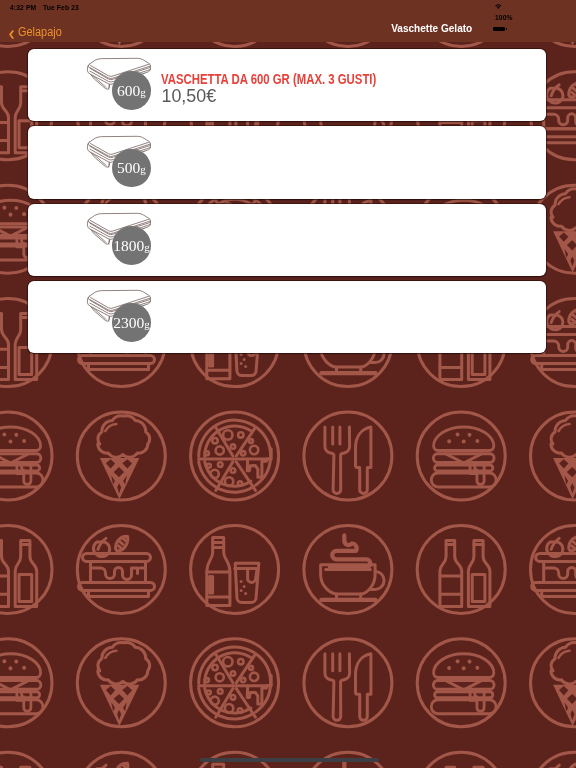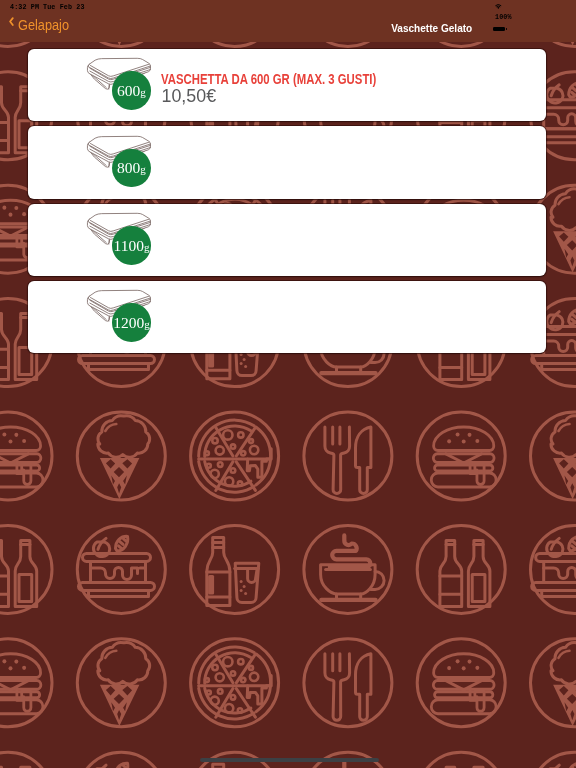--- a/index.html
+++ b/index.html
@@ -21,34 +21,33 @@
   
   #navbar {
     position:absolute; left:0; top:0; width:576px; height:42px;
     background:#6e3222;
     z-index:30;
   }
   #statusbar {
     position:absolute; left:0; top:0; width:504px; height:20px;
     z-index:32; color:#000; font-size:7.3px; font-weight:bold;
     letter-spacing:0.02em;
-    font-family:Liberation Mono, monospace;
   }
   #sb-time { position:absolute; left:10.2px; top:3.3px; transform:scaleX(0.92); transform-origin:left top; }
   #sb-date { position:absolute; left:42.8px; top:3.3px; transform:scaleX(0.92); transform-origin:left top; }
   #sb-right { position:absolute; left:495px; top:3.0px; display:flex; align-items:flex-start; gap:3.3px;flex-direction:column; }
   #sb-pct { font-size:7.3px; font-weight:bold; display:block; transform:scaleX(0.92); transform-origin:left top; width:19.2px; line-height:9px; }
   .wifi { width:6.6px; height:5.1px; display:block; margin-top:1.3px; }
   .batt { width:12.4px; height:4.2px; background:#000; border-radius:1.3px; position:relative; margin-top:1.6px; margin-left:-2.0px; }
   .batt:after { content:""; position:absolute; right:-1.9px; top:1.0px; width:1.2px; height:2.2px; background:#000; border-radius:0 0.8px 0.8px 0; }
 
   #backbtn {
     position:absolute; left:9.2px; top:17.3px; height:22px;
-    display:flex; align-items:flex-start; gap:4.6px; z-index:33;
-    color:#f0922b; font-size:14px;
+    display:flex; align-items:flex-end; gap:4.6px; z-index:33;
+    color:#f0922b; font-size:12px;
   }
   #backbtn span { display:block; margin-top:-0.2px; transform:scaleX(0.91); transform-origin:left center; }
   #backbtn svg { display:block; }
   #navtitle {
     position:absolute; left:0; top:17.2px; width:476px; height:22px;
     display:flex; align-items:center; justify-content:flex-end; z-index:31;
     color:#fff; font-size:11.1px; font-weight:bold;
   }
   #navtitle span { display:block; transform:scaleX(0.906); margin-left:3.5px; }
 
@@ -57,21 +56,21 @@
     position:absolute; left:28px; width:518px; height:72.5px;
     background:#fff; border-radius:6px; z-index:10;
     box-shadow:0 0 0 1.1px rgba(40,10,8,0.55), 0 1px 2px rgba(0,0,0,0.35);
   }
   .thumb { position:absolute; left:58px; top:0px; width:74px; height:72.5px; }
   .tub { position:absolute; left:0px; top:8.5px; width:65px; height:34px; overflow:visible; }
   .t  { fill:#fff; stroke:#7d6c68; stroke-width:0.85; stroke-linejoin:round; stroke-linecap:round; }
   .tn { fill:none; stroke:#7d6c68; stroke-width:0.85; stroke-linejoin:round; stroke-linecap:round; }
   .badge {
     position:absolute; left:26.2px; top:22.5px; width:38.6px; height:38.6px;
-    border-radius:50%; background:#15803d; color:#fff;
+    border-radius:50%; background:#737373; color:#fff;
     font-family:"Liberation Serif", serif;
     text-decoration:underline;
   }
   .badge .bl {
     position:absolute; left:0; top:0; width:38.6px; height:38.6px;
     display:flex; align-items:center; justify-content:center;
   }
   .bg-num { font-size:15.5px; line-height:15.5px; }
   .bg-unit { font-size:11px; line-height:15.5px; align-self:flex-end; padding-bottom:9.5px; }
   .txt { position:absolute; left:132.5px; top:24px; }
@@ -474,60 +473,60 @@
  <path class="tn" d="M4.6 16.5 L19.2 29.5"></path>
  <path class="tn" d="M21.8 31.2 L22.4 24.6 L27.0 21.7"></path>
  <path class="t" d="M2.57 6.0 Q0.6 7.2 0.45 9.5 L0.45 12.6 Q0.5 14.8 2.9 15.9 L21.5 25.8 Q23.6 26.9 26.3 25.8 L61.3 13.8 Q63.3 13.0 63.4 11.0 L63.4 8.0 Q63.5 6.2 61.6 5.1 L55.6 1.5 Q53.6 0.3 50.2 0.3 L14.6 0.65 Q11.0 0.7 8.5 2.0 Z"></path>
  <path class="tn" d="M2.57 6.0 Q1.0 7.1 1.1 8.6 L21.3 19.9 Q23.6 21.1 26.3 20.0 L63.4 8.0"></path>
  <path class="tn" d="M3.48 7.51 L21.6 17.8 Q23.7 18.9 26.2 17.9 L62.0 6.2"></path>
  <path class="tn" d="M2.87 10.24 L21.5 21.1 Q23.7 22.2 26.3 21.2 L63.4 9.4"></path>
  <path class="tn" d="M2.87 13.1 L21.5 23.4 Q23.7 24.5 26.3 23.5 L63.4 11.5"></path>
 </svg>
     <div class="badge">
         <span class="bl">
-          <span class="bg-num">800</span>
+          <span class="bg-num">500</span>
           <span class="bg-unit">g</span>
         </span>
       </div>
   </div>
 </div>
 <div class="card" style="top:203.5px">
   <div class="thumb">
     <svg class="tub" viewBox="-1 -1 65 34" xmlns="http://www.w3.org/2000/svg">
  <path class="t" d="M2.6 15.0 L7.3 21.0 L18.5 30.6 Q21.1 32.3 22.2 29.7 L23.2 23.4 L28.9 20.6 L58.0 15.0 L59.0 11.0 Z"></path>
  <path class="tn" d="M4.6 16.5 L19.2 29.5"></path>
  <path class="tn" d="M21.8 31.2 L22.4 24.6 L27.0 21.7"></path>
  <path class="t" d="M2.57 6.0 Q0.6 7.2 0.45 9.5 L0.45 12.6 Q0.5 14.8 2.9 15.9 L21.5 25.8 Q23.6 26.9 26.3 25.8 L61.3 13.8 Q63.3 13.0 63.4 11.0 L63.4 8.0 Q63.5 6.2 61.6 5.1 L55.6 1.5 Q53.6 0.3 50.2 0.3 L14.6 0.65 Q11.0 0.7 8.5 2.0 Z"></path>
  <path class="tn" d="M2.57 6.0 Q1.0 7.1 1.1 8.6 L21.3 19.9 Q23.6 21.1 26.3 20.0 L63.4 8.0"></path>
  <path class="tn" d="M3.48 7.51 L21.6 17.8 Q23.7 18.9 26.2 17.9 L62.0 6.2"></path>
  <path class="tn" d="M2.87 10.24 L21.5 21.1 Q23.7 22.2 26.3 21.2 L63.4 9.4"></path>
  <path class="tn" d="M2.87 13.1 L21.5 23.4 Q23.7 24.5 26.3 23.5 L63.4 11.5"></path>
 </svg>
     <div class="badge">
         <span class="bl">
-          <span class="bg-num">1100</span>
+          <span class="bg-num">1800</span>
           <span class="bg-unit">g</span>
         </span>
       </div>
   </div>
 </div>
 <div class="card" style="top:280.8px">
   <div class="thumb">
     <svg class="tub" viewBox="-1 -1 65 34" xmlns="http://www.w3.org/2000/svg">
  <path class="t" d="M2.6 15.0 L7.3 21.0 L18.5 30.6 Q21.1 32.3 22.2 29.7 L23.2 23.4 L28.9 20.6 L58.0 15.0 L59.0 11.0 Z"></path>
  <path class="tn" d="M4.6 16.5 L19.2 29.5"></path>
  <path class="tn" d="M21.8 31.2 L22.4 24.6 L27.0 21.7"></path>
  <path class="t" d="M2.57 6.0 Q0.6 7.2 0.45 9.5 L0.45 12.6 Q0.5 14.8 2.9 15.9 L21.5 25.8 Q23.6 26.9 26.3 25.8 L61.3 13.8 Q63.3 13.0 63.4 11.0 L63.4 8.0 Q63.5 6.2 61.6 5.1 L55.6 1.5 Q53.6 0.3 50.2 0.3 L14.6 0.65 Q11.0 0.7 8.5 2.0 Z"></path>
  <path class="tn" d="M2.57 6.0 Q1.0 7.1 1.1 8.6 L21.3 19.9 Q23.6 21.1 26.3 20.0 L63.4 8.0"></path>
  <path class="tn" d="M3.48 7.51 L21.6 17.8 Q23.7 18.9 26.2 17.9 L62.0 6.2"></path>
  <path class="tn" d="M2.87 10.24 L21.5 21.1 Q23.7 22.2 26.3 21.2 L63.4 9.4"></path>
  <path class="tn" d="M2.87 13.1 L21.5 23.4 Q23.7 24.5 26.3 23.5 L63.4 11.5"></path>
 </svg>
     <div class="badge">
         <span class="bl">
-          <span class="bg-num">1200</span>
+          <span class="bg-num">2300</span>
           <span class="bg-unit">g</span>
         </span>
       </div>
   </div>
 </div>
 
 <div id="home"></div>
 
 </body></html>

